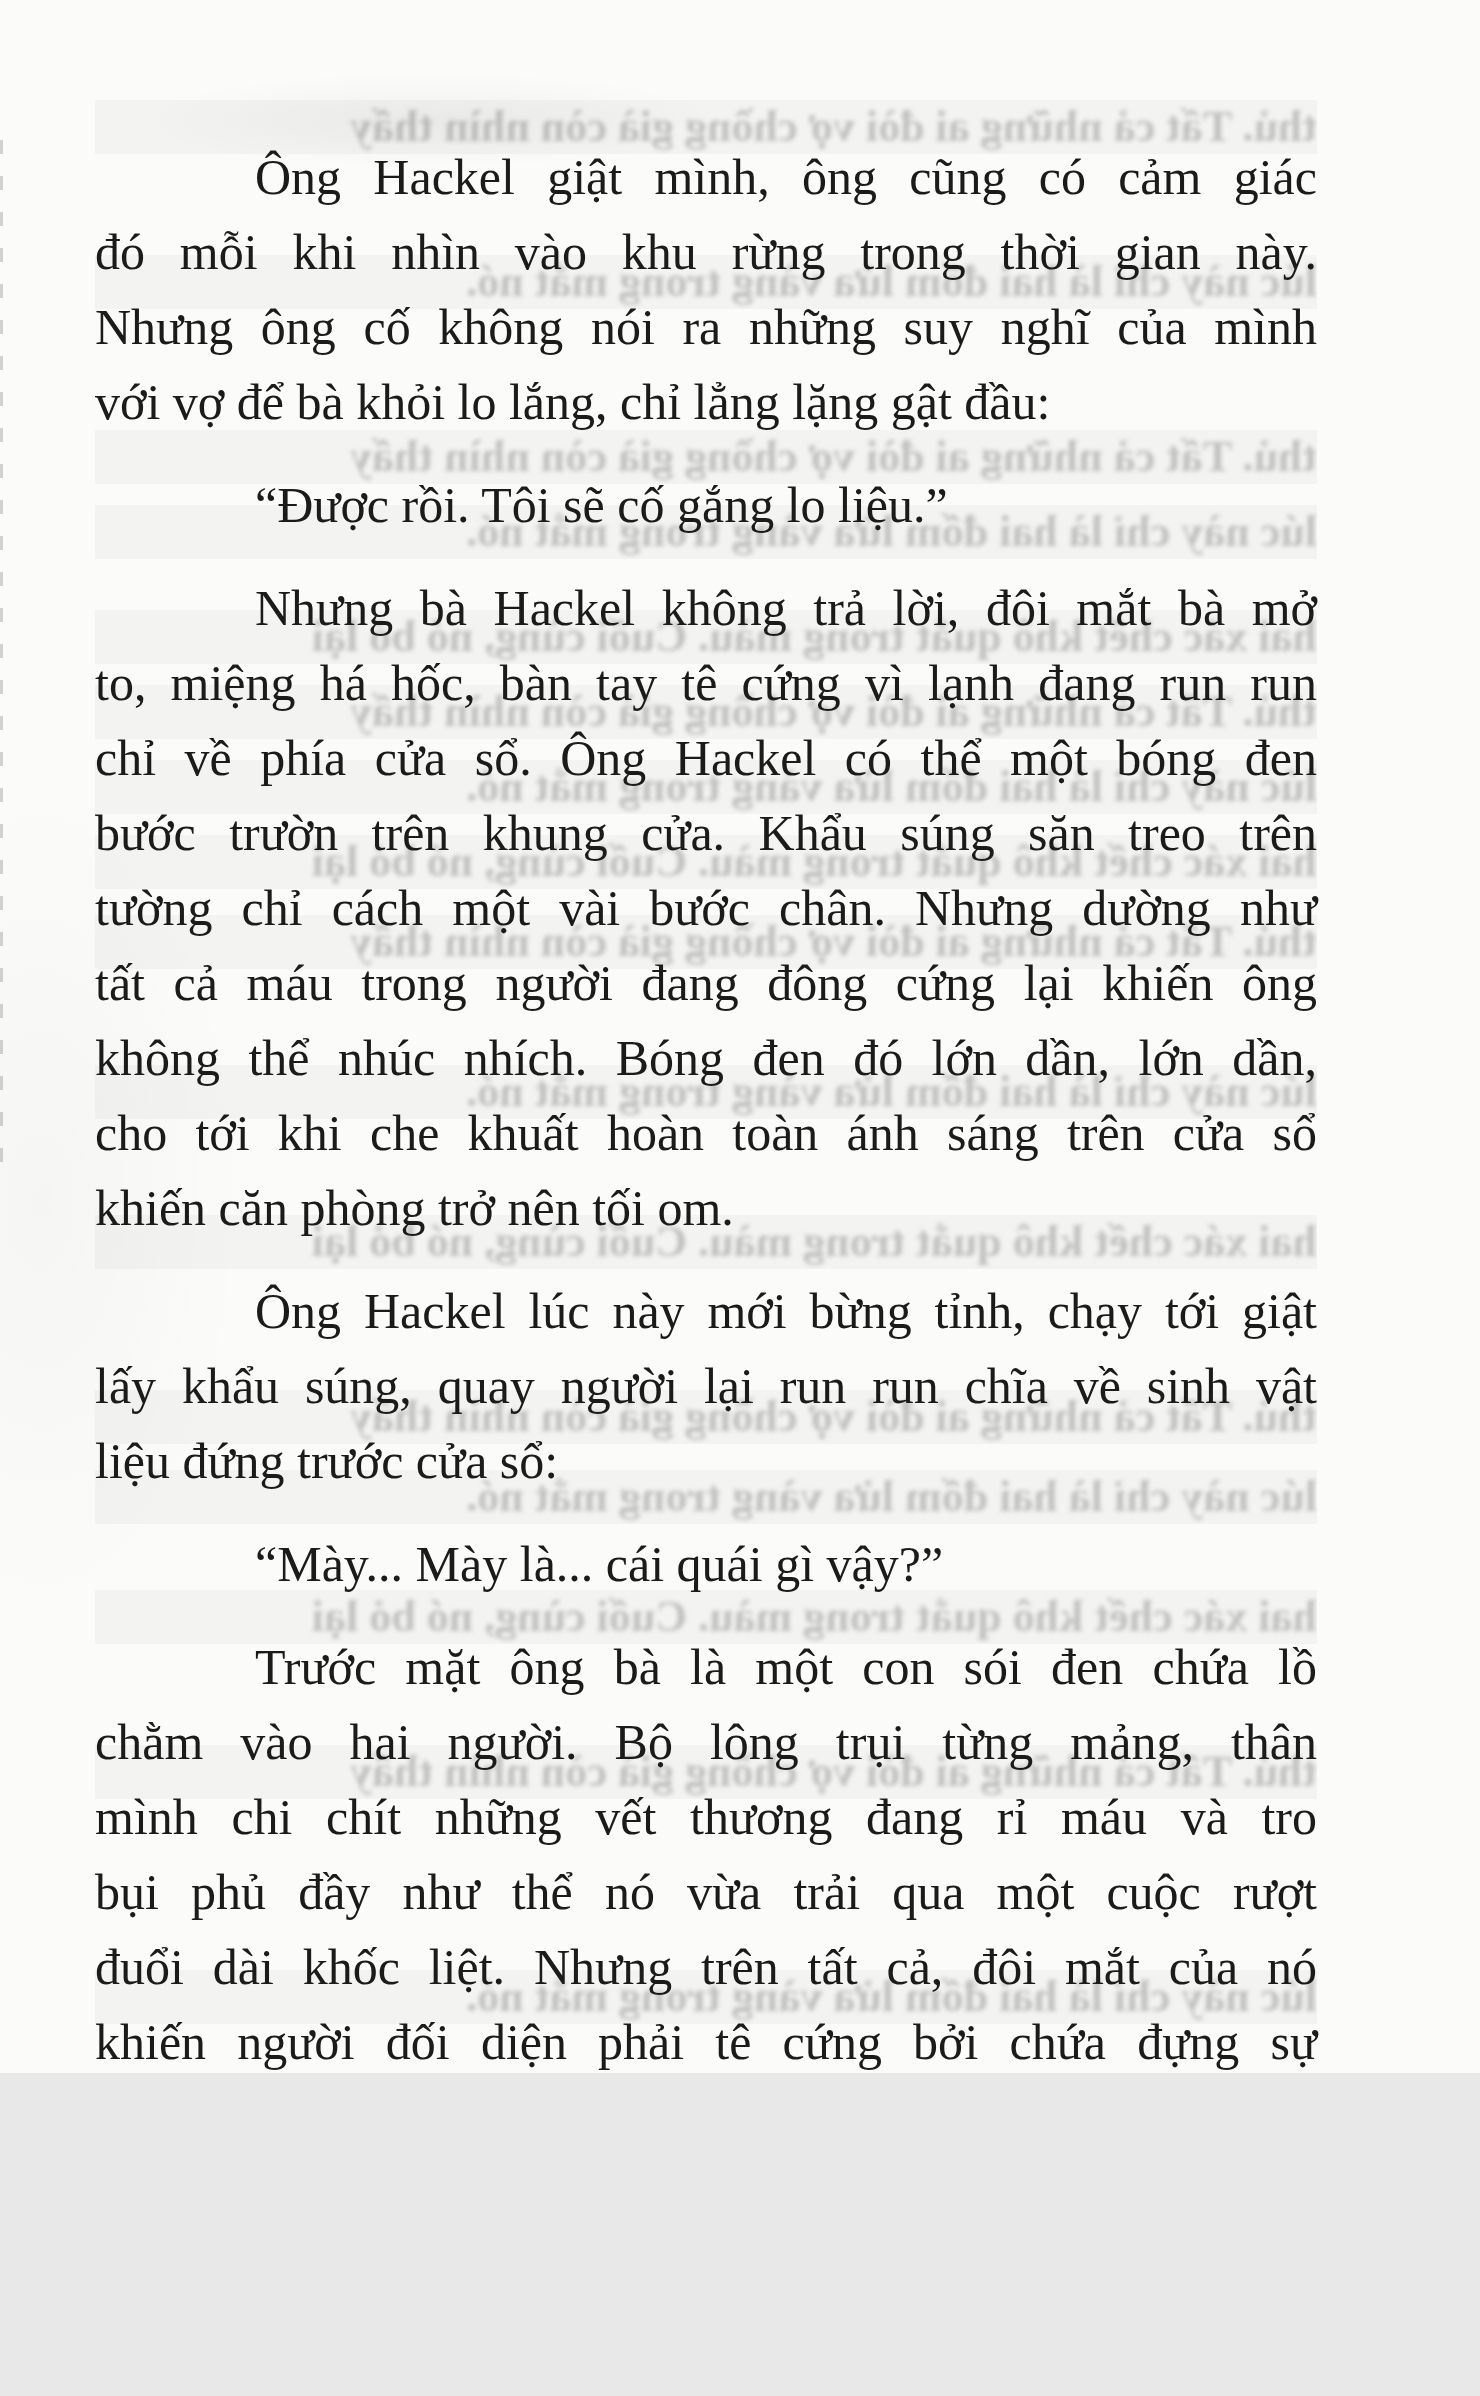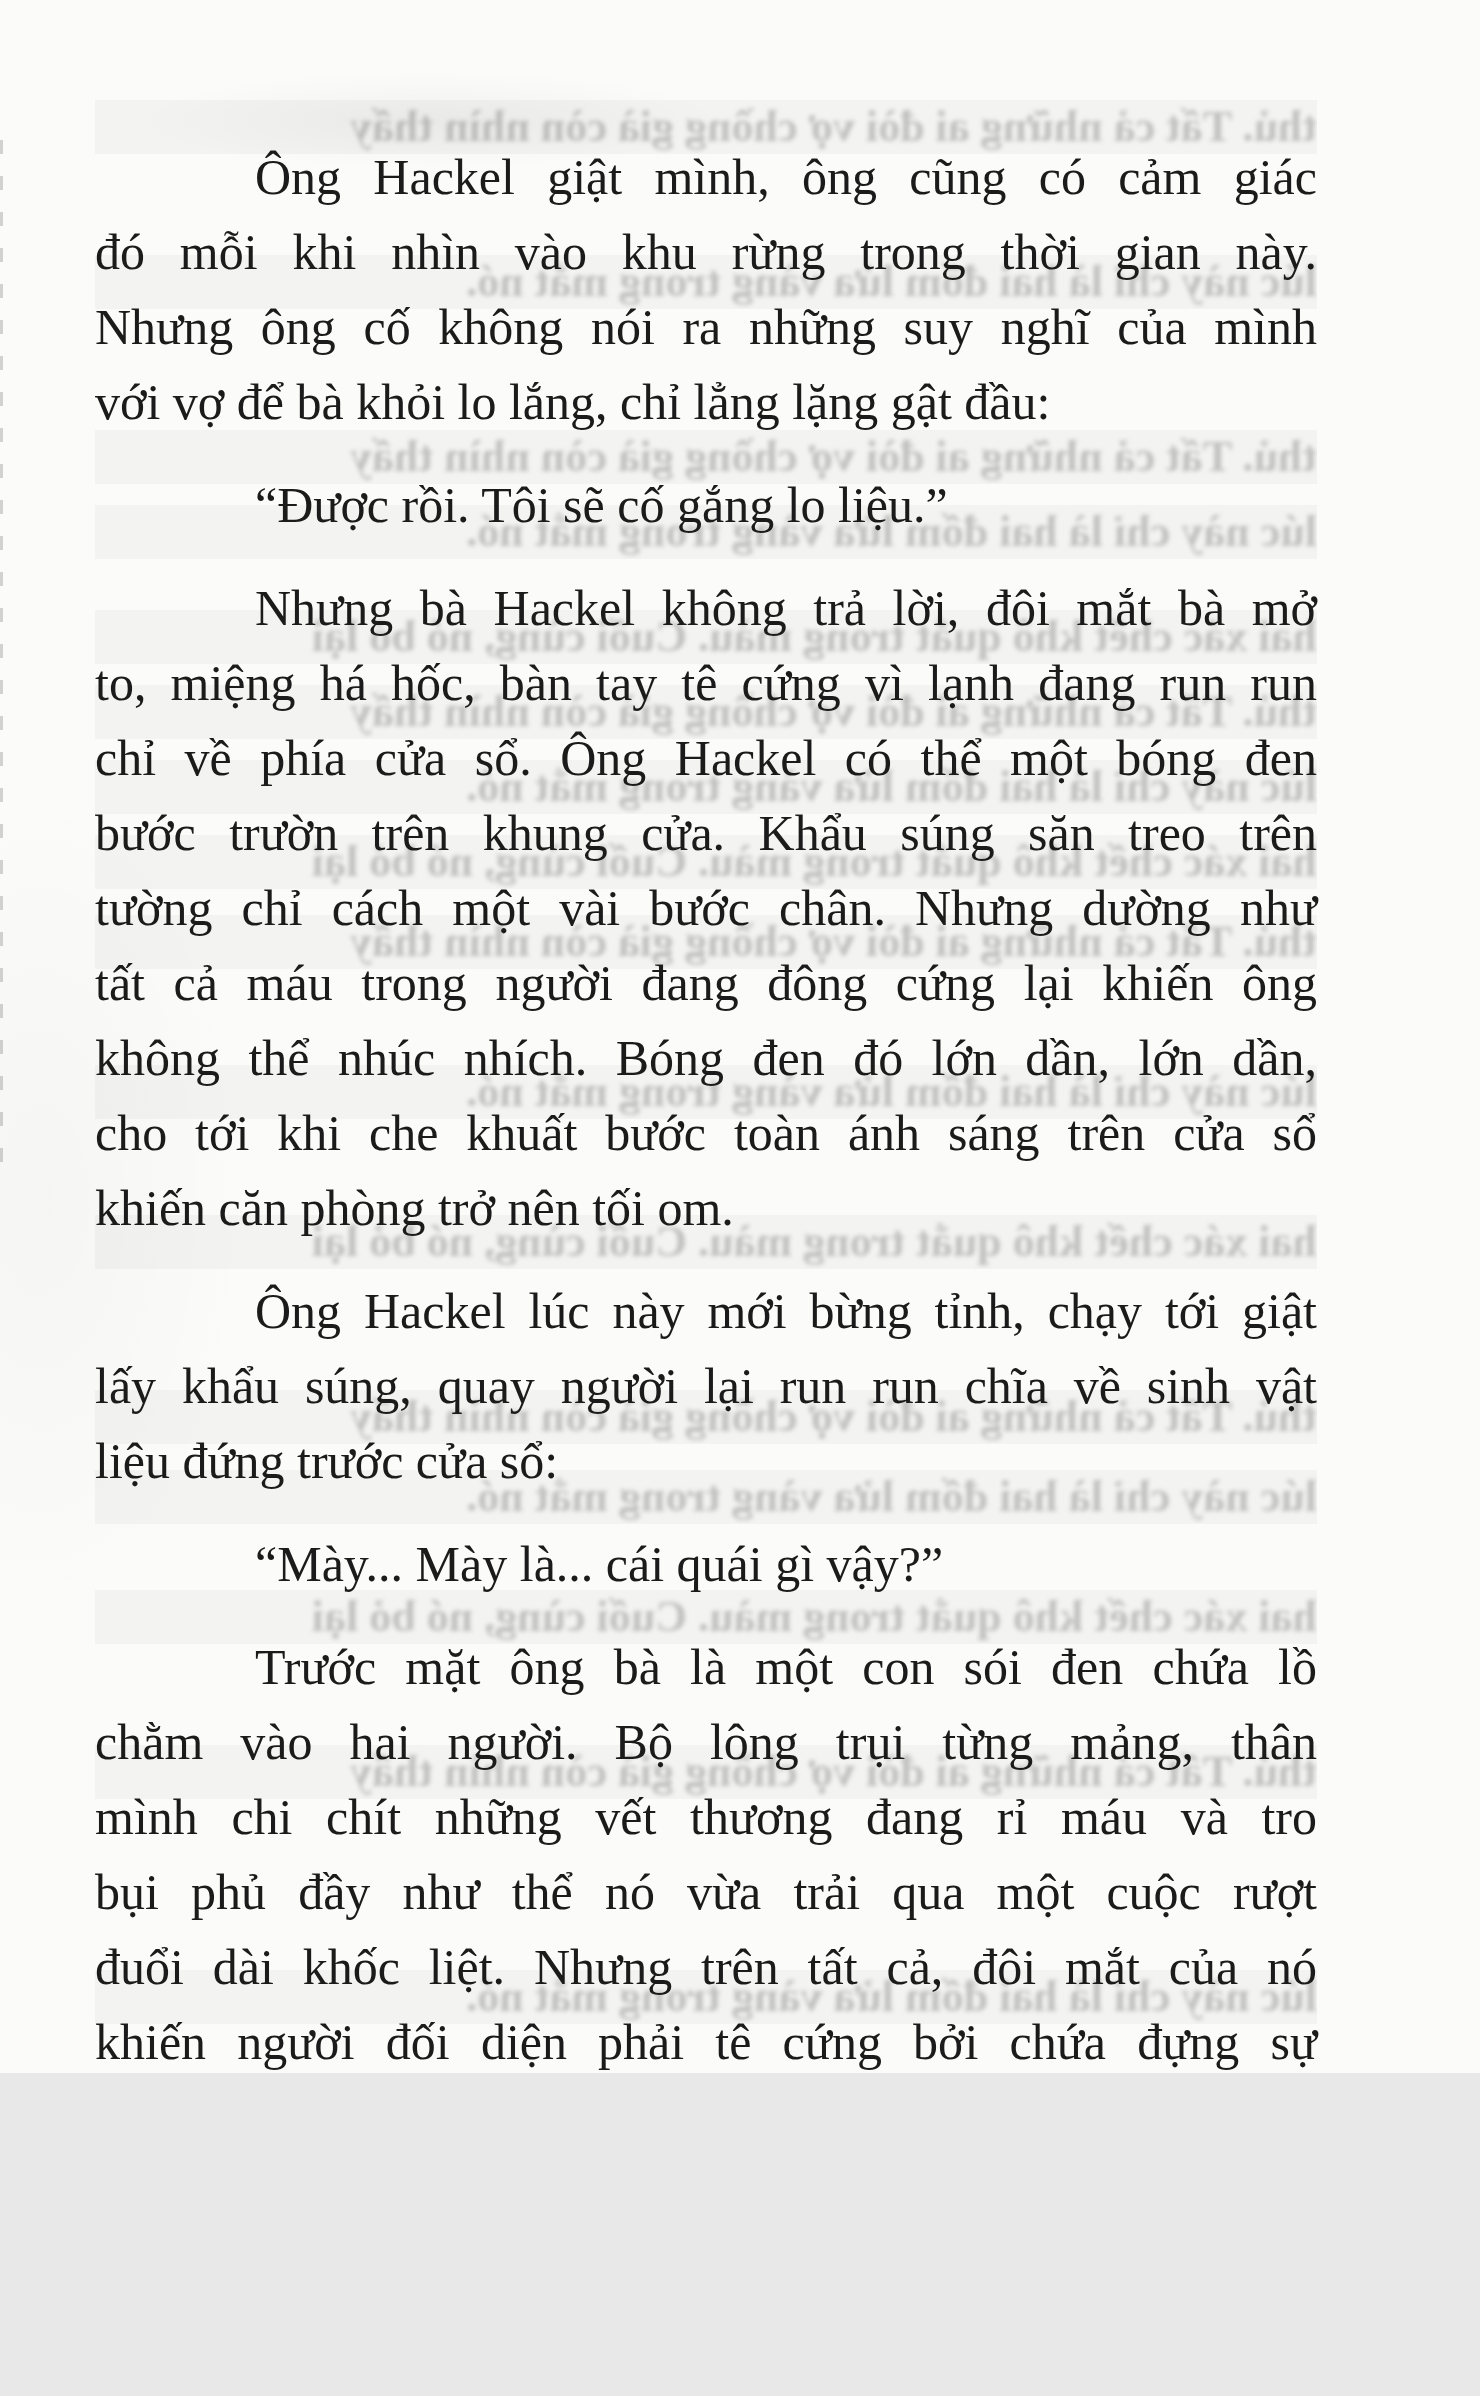--- a/index.html
+++ b/index.html
@@ -119,21 +119,21 @@
         <div class="line indent end">“Được rồi. Tôi sẽ cố gắng lo liệu.”</div>
       </div>
       <div class="para">
         <div class="line indent">Nhưng bà Hackel không trả lời, đôi mắt bà mở</div>
         <div class="line">to, miệng há hốc, bàn tay tê cứng vì lạnh đang run run</div>
         <div class="line">chỉ về phía cửa sổ. Ông Hackel có thể một bóng đen</div>
         <div class="line">bước trườn trên khung cửa. Khẩu súng săn treo trên</div>
         <div class="line">tường chỉ cách một vài bước chân. Nhưng dường như</div>
         <div class="line">tất cả máu trong người đang đông cứng lại khiến ông</div>
         <div class="line">không thể nhúc nhích. Bóng đen đó lớn dần, lớn dần,</div>
-        <div class="line">cho tới khi che khuất bước toàn ánh sáng trên cửa sổ</div>
+        <div class="line">cho tới khi che khuất hoàn toàn ánh sáng trên cửa sổ</div>
         <div class="line end">khiến căn phòng trở nên tối om.</div>
       </div>
       <div class="para">
         <div class="line indent">Ông Hackel lúc này mới bừng tỉnh, chạy tới giật</div>
         <div class="line">lấy khẩu súng, quay người lại run run chĩa về sinh vật</div>
         <div class="line end">liệu đứng trước cửa sổ:</div>
       </div>
       <div class="para">
         <div class="line indent end">“Mày... Mày là... cái quái gì vậy?”</div>
       </div>

